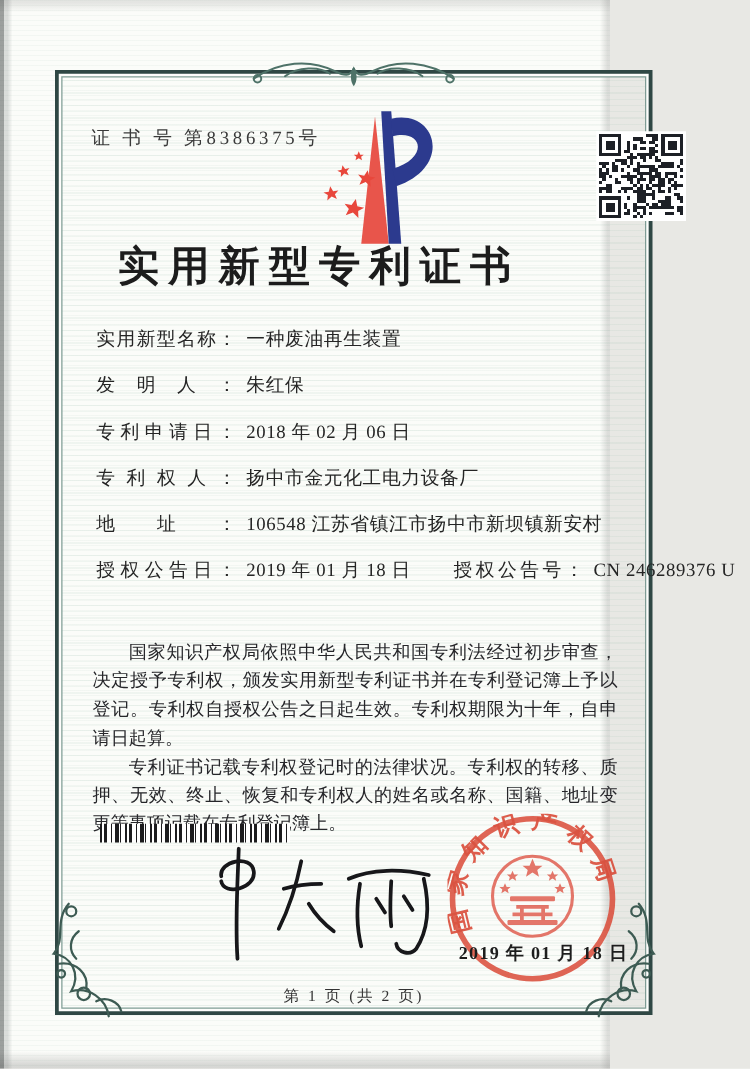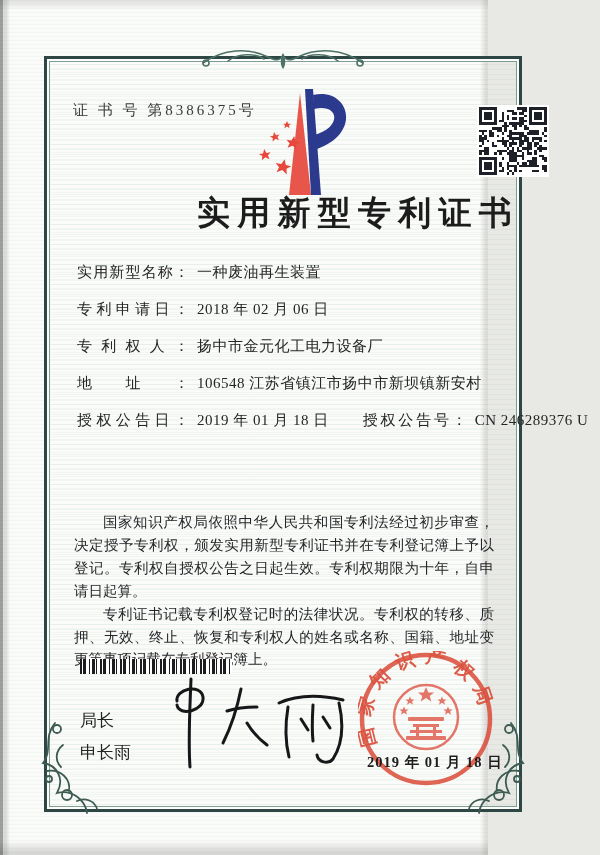--- a/index.html
+++ b/index.html
@@ -20,22 +20,22 @@
          background:
            repeating-linear-gradient(180deg, rgba(120,170,148,.09) 0 1px, rgba(0,0,0,0) 1px 5px);}
   .ornament-top{position:absolute;left:50%;top:-14px;transform:translateX(-50%);}
   .corner{position:absolute;bottom:-8px;}
   .corner.bl{left:-10px;}
   .corner.br{right:-10px;transform:scaleX(-1);}
   
   .cert-no{position:absolute;left:26px;top:42px;font-size:15px;letter-spacing:3px;color:#3a3a3a;}
   .logo{position:absolute;left:206px;top:26px;}
   .qr{position:absolute;left:430px;top:46px;width:72px;height:72px;}
-  .title{position:absolute;left:0;top:132px;width:100%;text-align:right;
-         font-size:33px;font-weight:700;letter-spacing:.22em;color:#1c1c1c;text-indent:.22em;}
+  .title{position:absolute;left:0;top:132px;width:100%;text-align:left;
+         font-size:33px;font-weight:700;letter-spacing:.22em;color:#1c1c1c;text-indent:.22em;padding-left:40px;}
   
   .fields{position:absolute;left:30px;top:202px;width:420px;font-size:15px;color:#252525;}
   .frow{margin-bottom:15px;white-space:nowrap;line-height:22px;}
   .flabel{display:inline-block;width:112px;text-align:justify;text-align-last:justify;
           -moz-text-align-last:justify;vertical-align:top;}
   .fvalue{margin-left:8px;letter-spacing:.5px;}
   .grant-no-label{display:inline-block;width:104px;margin-left:34px;
           text-align:justify;text-align-last:justify;}
   
   .paras{position:absolute;left:27px;top:452px;width:420px;font-size:14.5px;color:#26262a;
@@ -383,44 +383,43 @@
         </g>
     </svg>
 
     <div class="title">实用新型专利证书</div>
 
     <div class="fields">
       <div class="frow">
         <span class="flabel">实用新型名称：</span><span class="fvalue">一种废油再生装置</span>
       </div>
       <div class="frow">
+        <span class="flabel">发明人：</span><span class="fvalue">朱红保</span>
+      </div>
+      <div class="frow">
         <span class="flabel">专利申请日：</span><span class="fvalue">2018 年 02 月 06 日</span>
       </div>
       <div class="frow">
         <span class="flabel">专利权人：</span><span class="fvalue">扬中市金元化工电力设备厂</span>
       </div>
       <div class="frow">
         <span class="flabel">地址：</span><span class="fvalue">106548 江苏省镇江市扬中市新坝镇新安村</span>
       </div>
       <div class="frow">
         <span class="flabel">授权公告日：</span><span class="fvalue">2019 年 01 月 18 日</span><span class="grant-no-label">授权公告号：</span><span class="fvalue">CN 246289376 U</span>
       </div>
     </div>
 
     <div class="paras">
       <p>国家知识产权局依照中华人民共和国专利法经过初步审查，决定授予专利权，颁发实用新型专利证书并在专利登记簿上予以登记。专利权自授权公告之日起生效。专利权期限为十年，自申请日起算。</p>
       <p>专利证书记载专利权登记时的法律状况。专利权的转移、质押、无效、终止、恢复和专利权人的姓名或名称、国籍、地址变更等事项记载在专利登记簿上。</p>
     </div>
 
     <div class="barcode"></div>
 
-    <div class="signer">
-      <div>局长</div>
-      <div>申长雨</div>
-    </div>
 
     <svg class="signature" width="200" height="110" viewBox="0 0 200 110">
       <g fill="none" stroke="#17171a" stroke-width="3" stroke-linecap="round">
         <path d="M22,34 C20,22 46,16 48,30 C50,44 24,50 22,38"></path>
         <path d="M36,12 C35,40 33,72 35,100"></path>
         <path d="M86,22 C82,42 76,60 68,76"></path>
         <path d="M72,44 C82,41 92,40 102,40"></path>
         <path d="M92,56 C98,66 104,72 112,78"></path>
         <path d="M124,36 C142,28 166,28 188,33"></path>
         <path d="M133,40 C130,58 130,74 134,90"></path>
@@ -451,16 +450,17 @@
         <rect x="58" y="74" width="3" height="11"></rect>
         <rect x="75" y="74" width="3" height="11"></rect>
       </g>
       <text font-size="19" font-weight="bold" fill="#d94633" letter-spacing="9" font-family="'Liberation Serif','DejaVu Serif',serif" opacity=".95">
         <textPath href="#sealArc" startOffset="3">国家知识产权局</textPath>
       </text>
     </svg>
 
     <div class="seal-date">2019 年 01 月 18 日</div>
 
+    <div class="page-info">第 1 页 (共 2 页)</div>
   </div>
 
   <div class="back-note">其他事项参见背面</div>
 </div>
 
 </body></html>

